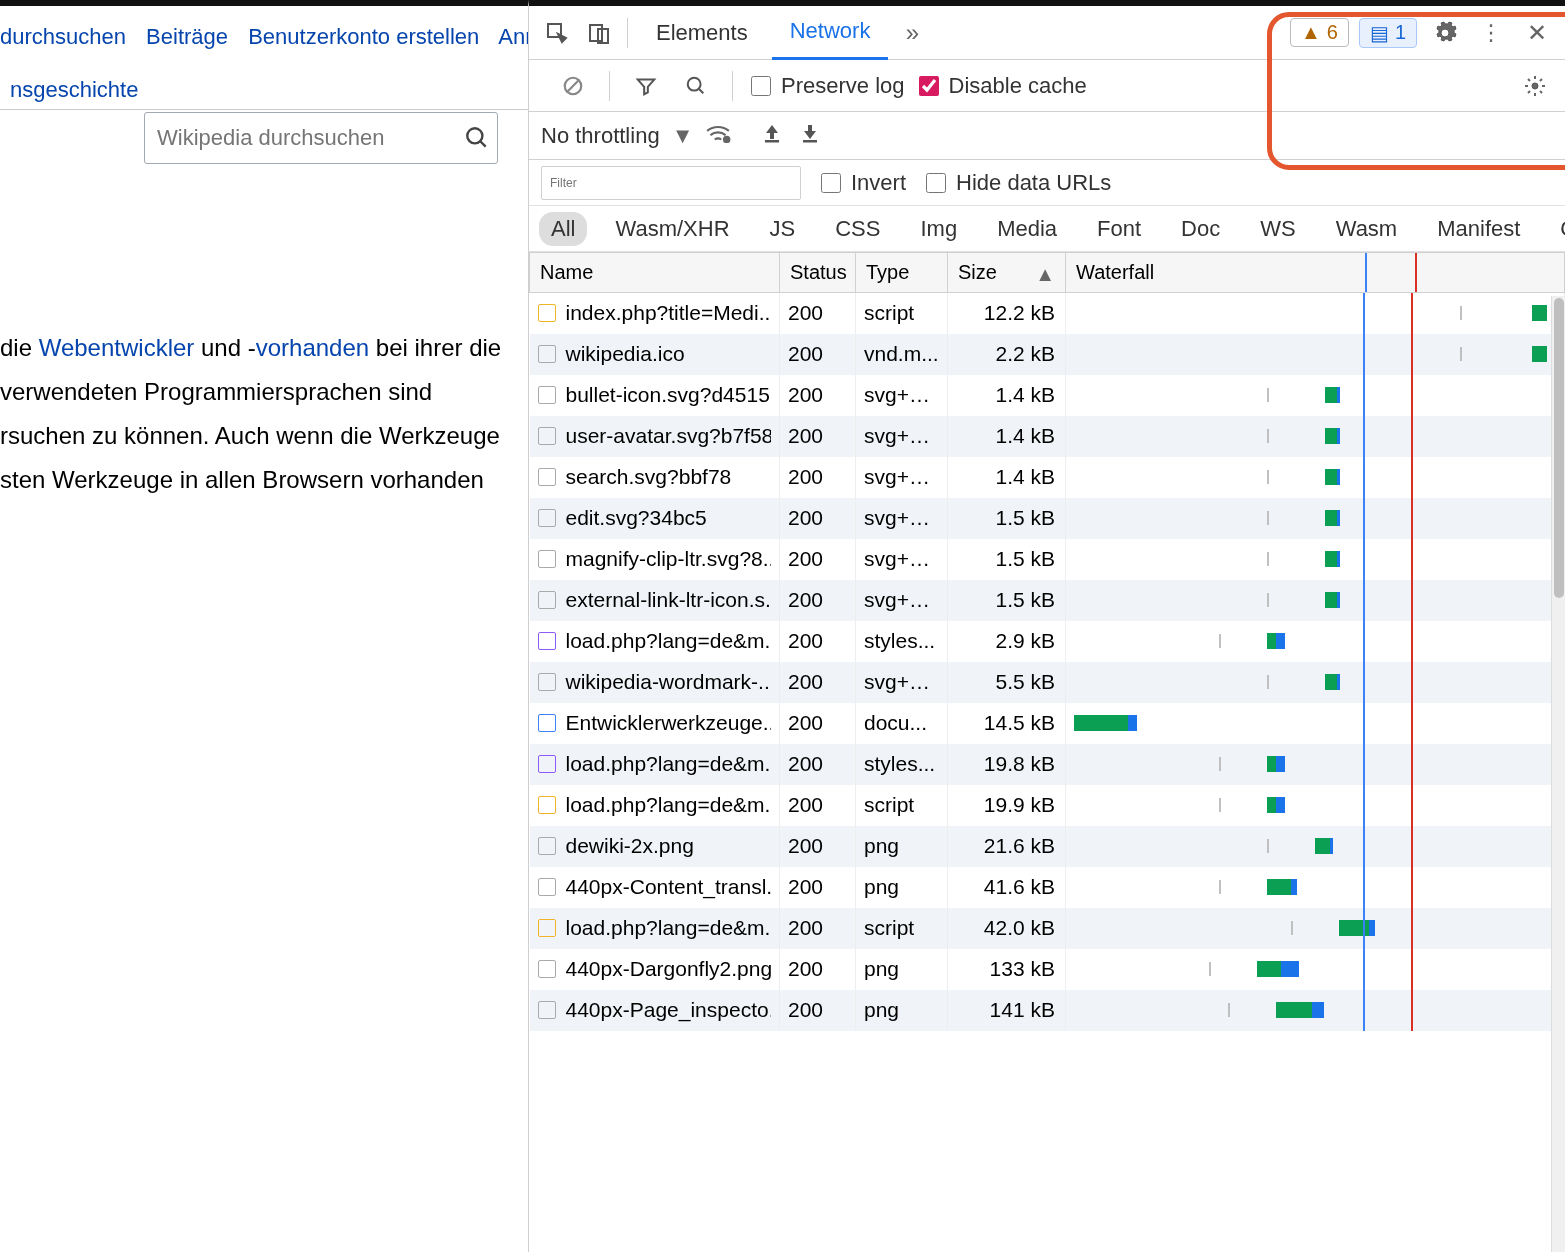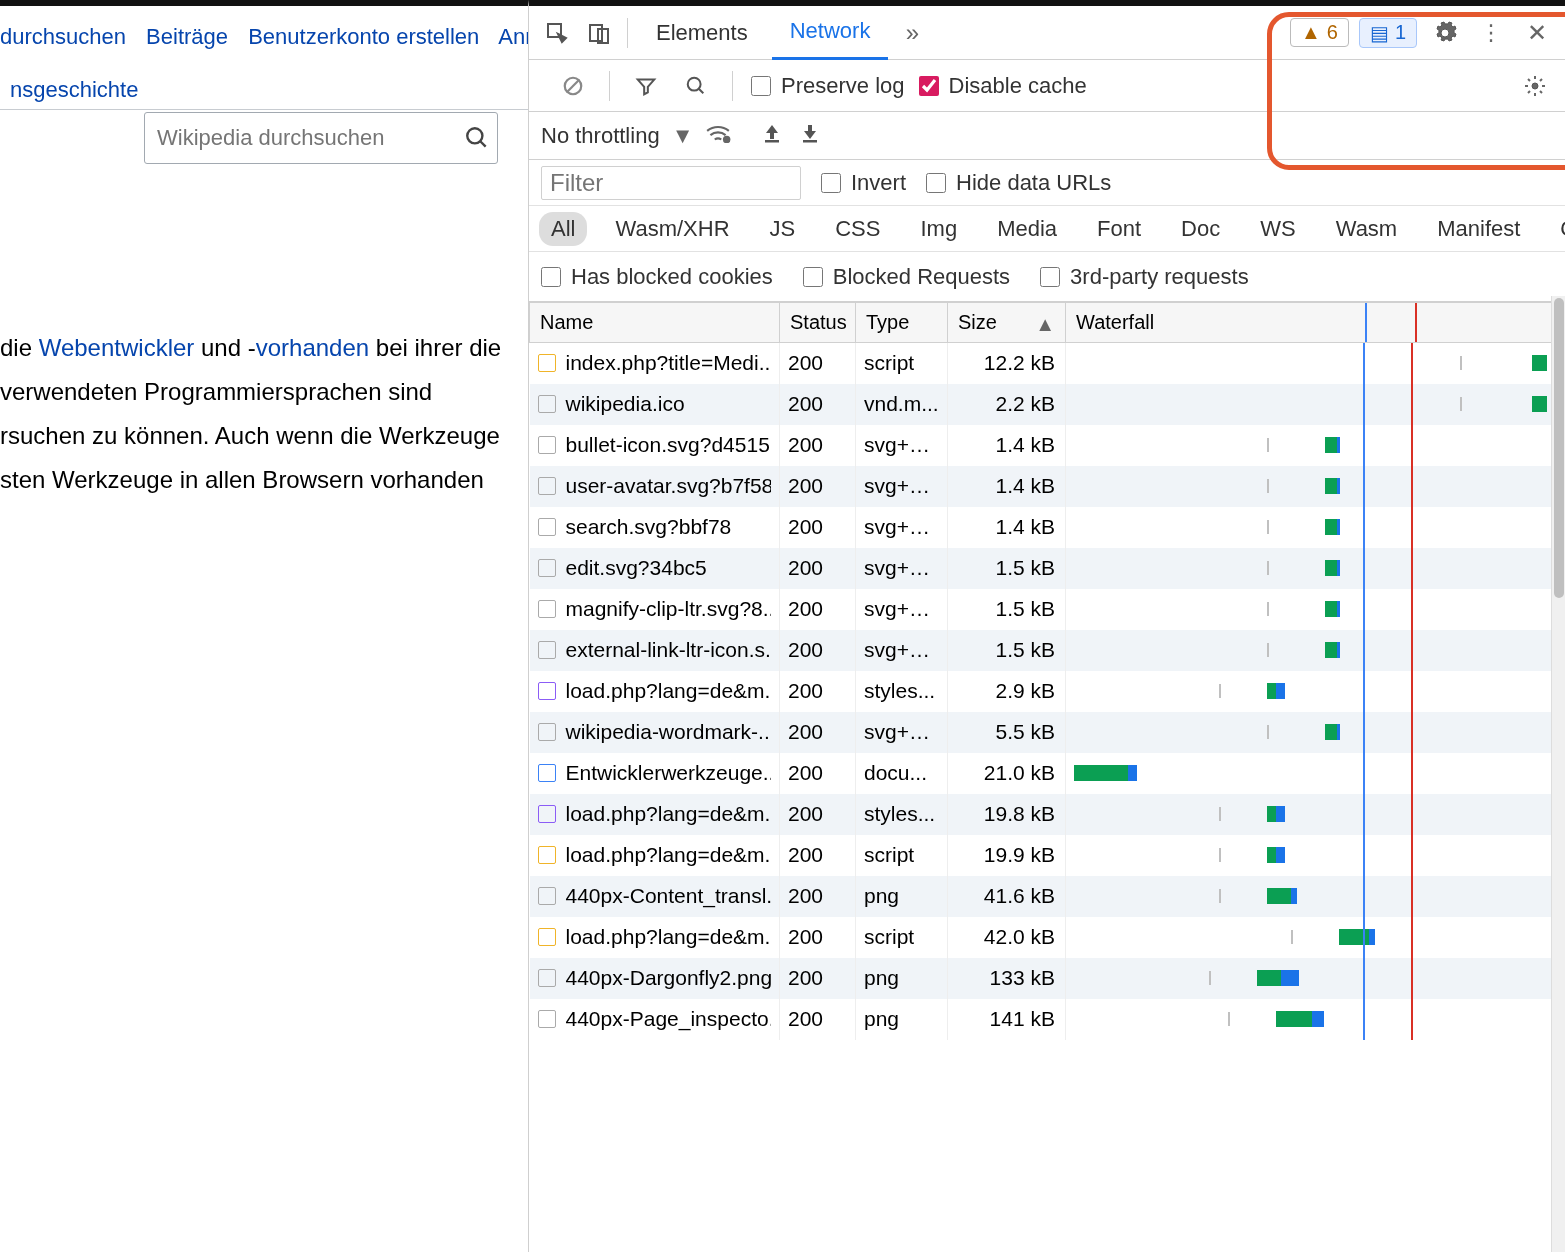--- a/index.html
+++ b/index.html
@@ -121,21 +121,21 @@
   .wifi { color:#666; }
   .updown { color:#666; display:flex; gap:20px; margin-left:20px; }
 
   
   .filter-row {
     height: 46px; border-bottom:1px solid #e2e2e2;
     display:flex; align-items:center; gap:20px; padding: 0 12px;
   }
   .filter-input {
     width: 260px; height: 34px; border:1px solid #d0d0d0; border-radius:2px;
-    font-size:24px; padding:16px 8px; color:#888;
+    font-size:12px; padding:16px 8px; color:#888;
   }
 
   
   .type-row {
     height: 46px; border-bottom:1px solid #e2e2e2;
     display:flex; align-items:center; gap:16px; padding: 0 10px;
     font-size:22px; color:#333; white-space:nowrap; overflow:hidden;
   }
   .chip { padding:4px 12px; border-radius:14px; }
   .chip.active { background:#ddd; }
@@ -361,34 +361,20 @@
     <span class="chip">Img</span>
     <span class="chip">Media</span>
     <span class="chip">Font</span>
     <span class="chip">Doc</span>
     <span class="chip">WS</span>
     <span class="chip">Wasm</span>
     <span class="chip">Manifest</span>
     <span class="chip">Oth</span>
   </div>
 
-  <div class="extra-row">
-    <label class="chk">
-        <input type="checkbox" style="">
-        <span>Has blocked cookies</span>
-      </label>
-    <label class="chk">
-        <input type="checkbox" style="">
-        <span>Blocked Requests</span>
-      </label>
-    <label class="chk">
-        <input type="checkbox" style="">
-        <span>3rd-party requests</span>
-      </label>
-  </div>
 
   <div class="tbl-wrap">
     <table>
       <colgroup>
         <col class="col-name">
           <col class="col-status">
           <col class="col-type">
           <col class="col-size">
           <col class="col-waterfall">
       </colgroup>
@@ -628,21 +614,21 @@
           </tr>
           <tr>
             <td>
               <div class="name-cell">
                 <span class="file-ico doc"></span>
                 <span>Entwicklerwerkzeuge...</span>
               </div>
             </td>
             <td>200</td>
             <td>docu...</td>
-            <td class="size-cell">21.0 kB</td>
+            <td class="size-cell">14.5 kB</td>
             <td>
               <div class="wf">
                 <span class="wf-tick" style="left:0%"></span>
                 <span class="wf-track" style="left:0%;">
                   <span class="wf-bar-w" style="left:0;width:54px"></span>
                   <span class="wf-bar-b" style="left:54px;width:9px"></span>
                 </span>
                 <span class="wf-line-blue" style="left:60%"></span>
                 <span class="wf-line-red" style="left:70%"></span>
               </div>
@@ -689,20 +675,42 @@
                 </span>
                 <span class="wf-line-blue" style="left:60%"></span>
                 <span class="wf-line-red" style="left:70%"></span>
               </div>
             </td>
           </tr>
           <tr>
             <td>
               <div class="name-cell">
                 <span class="file-ico img"></span>
+                <span>dewiki-2x.png</span>
+              </div>
+            </td>
+            <td>200</td>
+            <td>png</td>
+            <td class="size-cell">21.6 kB</td>
+            <td>
+              <div class="wf">
+                <span class="wf-tick" style="left:40%"></span>
+                <span class="wf-track" style="left:50%;">
+                  <span class="wf-bar-w" style="left:0;width:15px"></span>
+                  <span class="wf-bar-b" style="left:15px;width:3px"></span>
+                </span>
+                <span class="wf-line-blue" style="left:60%"></span>
+                <span class="wf-line-red" style="left:70%"></span>
+              </div>
+            </td>
+          </tr>
+          <tr>
+            <td>
+              <div class="name-cell">
+                <span class="file-ico img"></span>
                 <span>440px-Content_transl...</span>
               </div>
             </td>
             <td>200</td>
             <td>png</td>
             <td class="size-cell">41.6 kB</td>
             <td>
               <div class="wf">
                 <span class="wf-tick" style="left:30%"></span>
                 <span class="wf-track" style="left:40%;">

